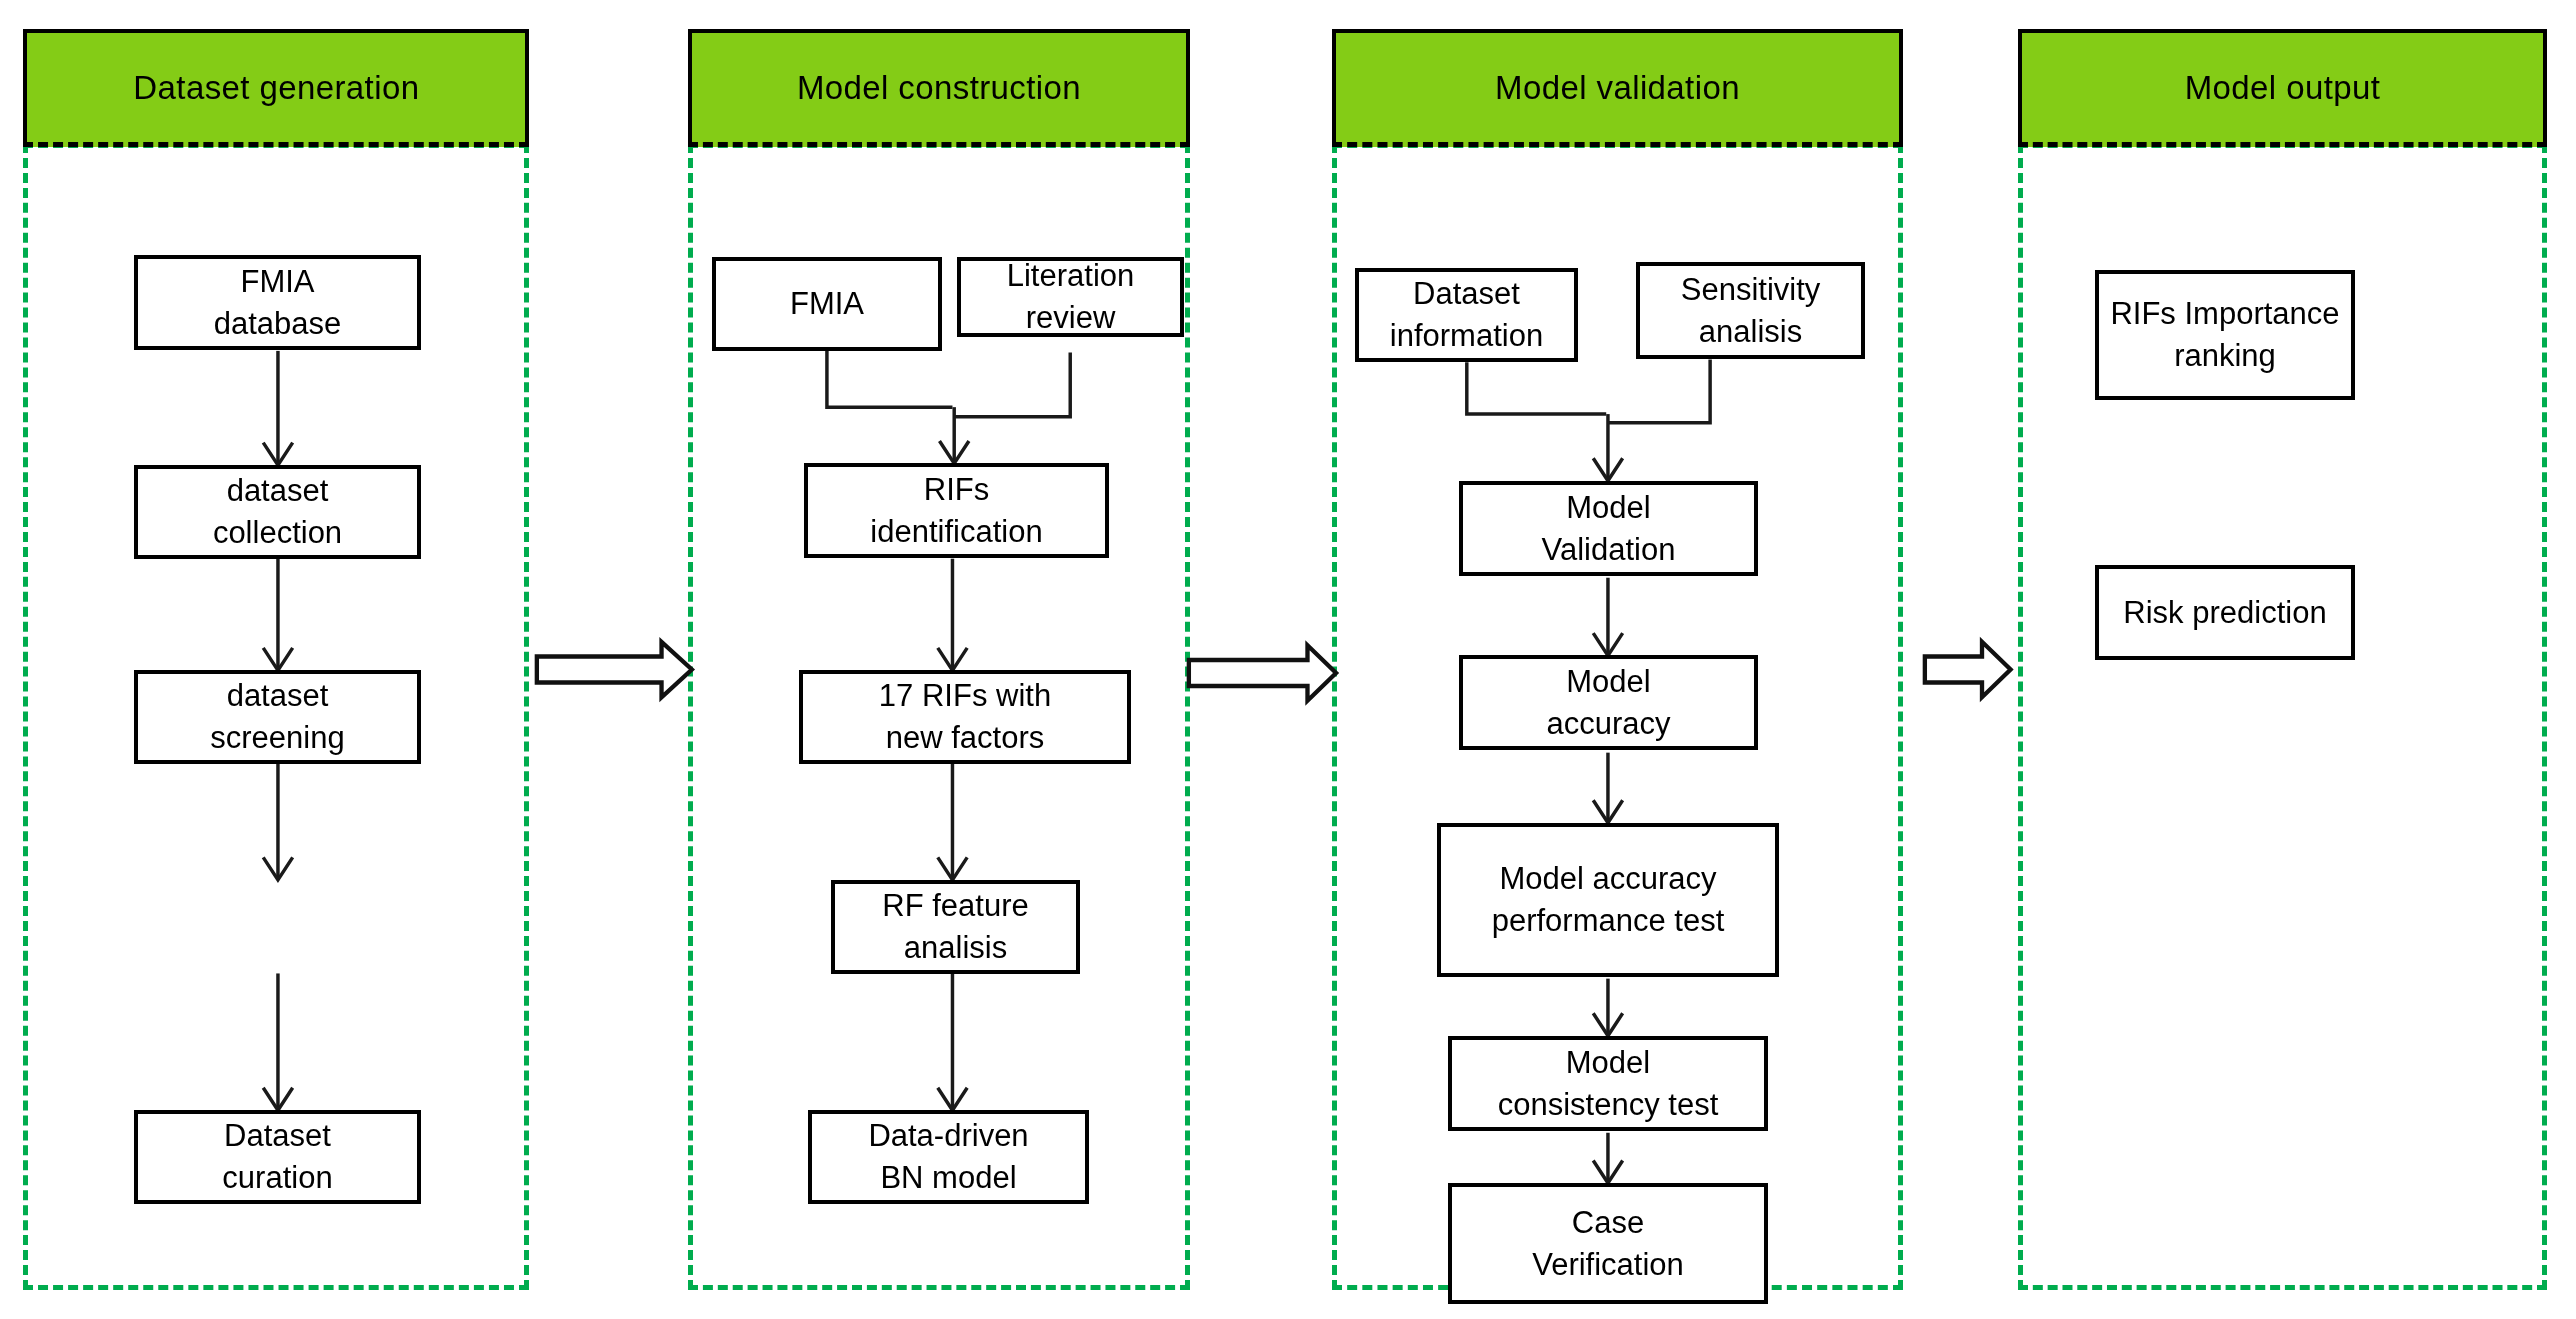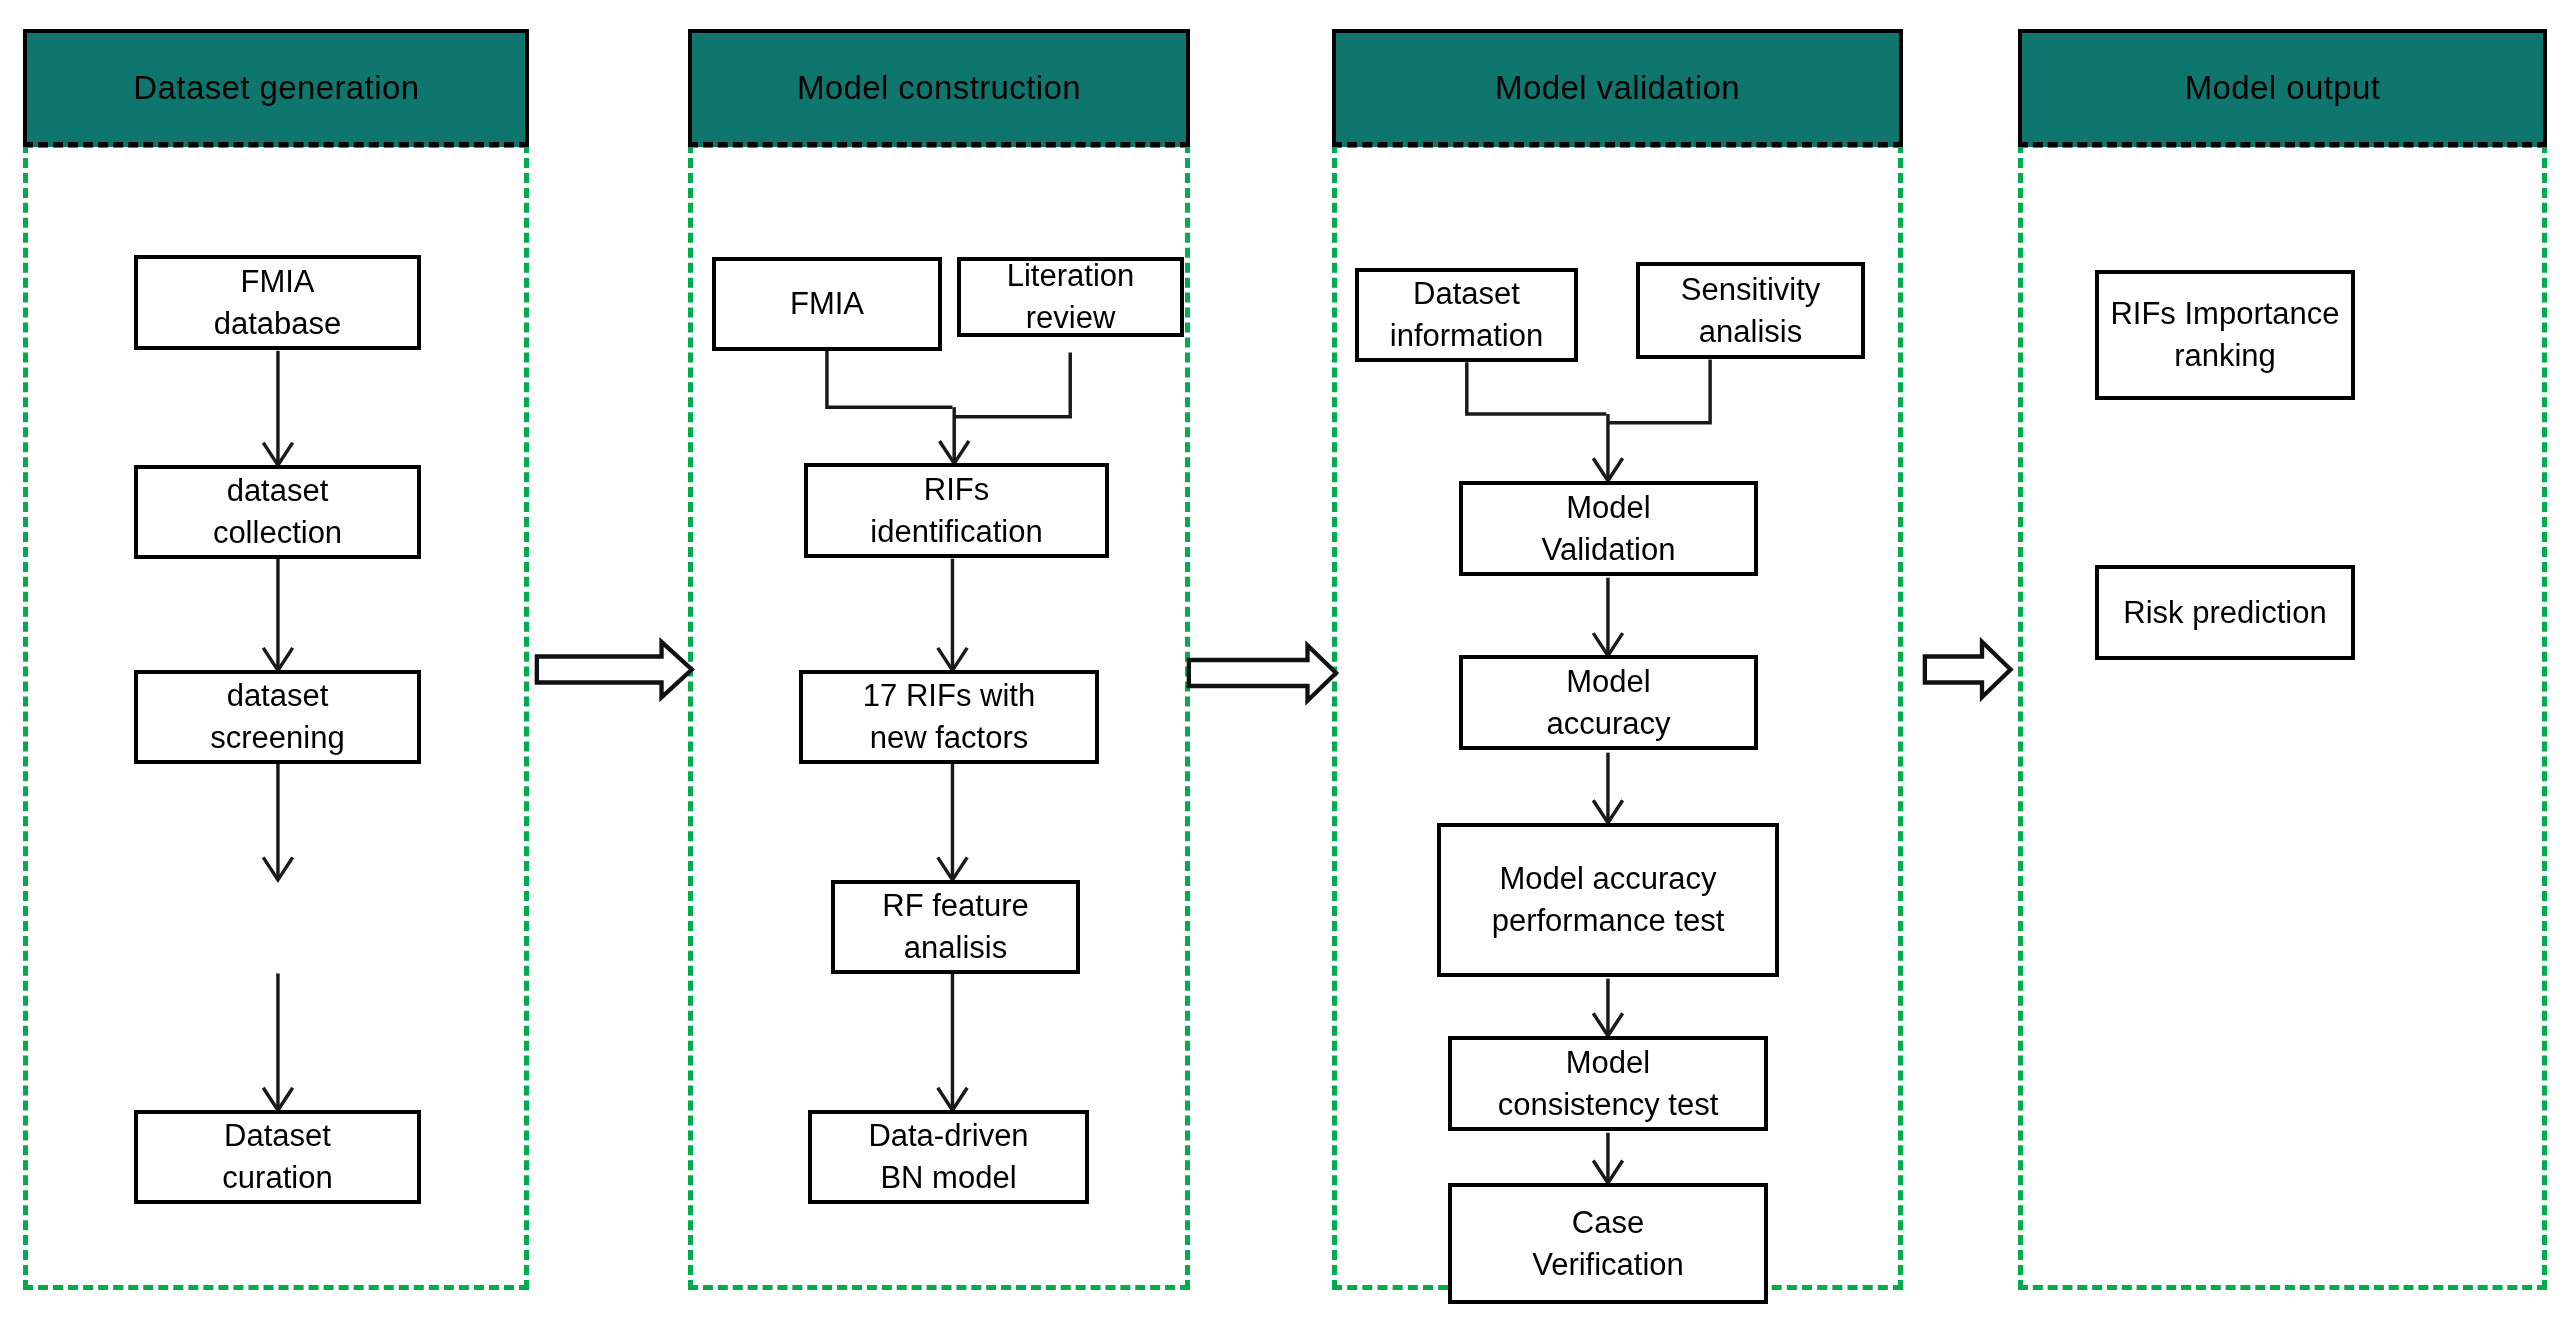--- a/index.html
+++ b/index.html
@@ -15,21 +15,21 @@
     position:absolute;
     border:5.2px dashed #00AC4E;
     box-sizing:border-box;
     background:transparent;
   }
   .stage-hdr{
     position:absolute;
     border:4.3px solid #000;
     border-bottom:5.2px dashed #000;
     box-sizing:border-box;
-    background:#0f766e;
+    background:#84cc16;
     display:flex;align-items:center;justify-content:center;
     font-size:33px;
     letter-spacing:0.4px;
     z-index:3;
   }
   .bx{
     position:absolute;
     border:4.3px solid #000;
     box-sizing:border-box;
     background:#ffffff;
@@ -123,21 +123,21 @@
   <div class="bx" style="left:134px;top:670px;width:287px;height:94px">dataset
 screening</div>
   <div class="bx" style="left:134px;top:1110px;width:287px;height:94px">Dataset
 curation</div>
 
   <div class="bx" style="left:712px;top:257px;width:230px;height:94px">FMIA</div>
   <div class="bx" style="left:957px;top:257px;width:227px;height:80px">Literation
 review</div>
   <div class="bx" style="left:804px;top:463px;width:305px;height:95px">RIFs
 identification</div>
-  <div class="bx" style="left:799px;top:670px;width:300px;height:94px">17 RIFs with
+  <div class="bx" style="left:799px;top:670px;width:332px;height:94px">17 RIFs with
 new factors</div>
   <div class="bx" style="left:831px;top:880px;width:249px;height:94px">RF feature
 analisis</div>
   <div class="bx" style="left:808px;top:1110px;width:281px;height:94px">Data-driven
 BN model</div>
 
   <div class="bx" style="left:1355px;top:268px;width:223px;height:94px">Dataset
 information</div>
   <div class="bx" style="left:1636px;top:262px;width:229px;height:97px">Sensitivity
 analisis</div>

